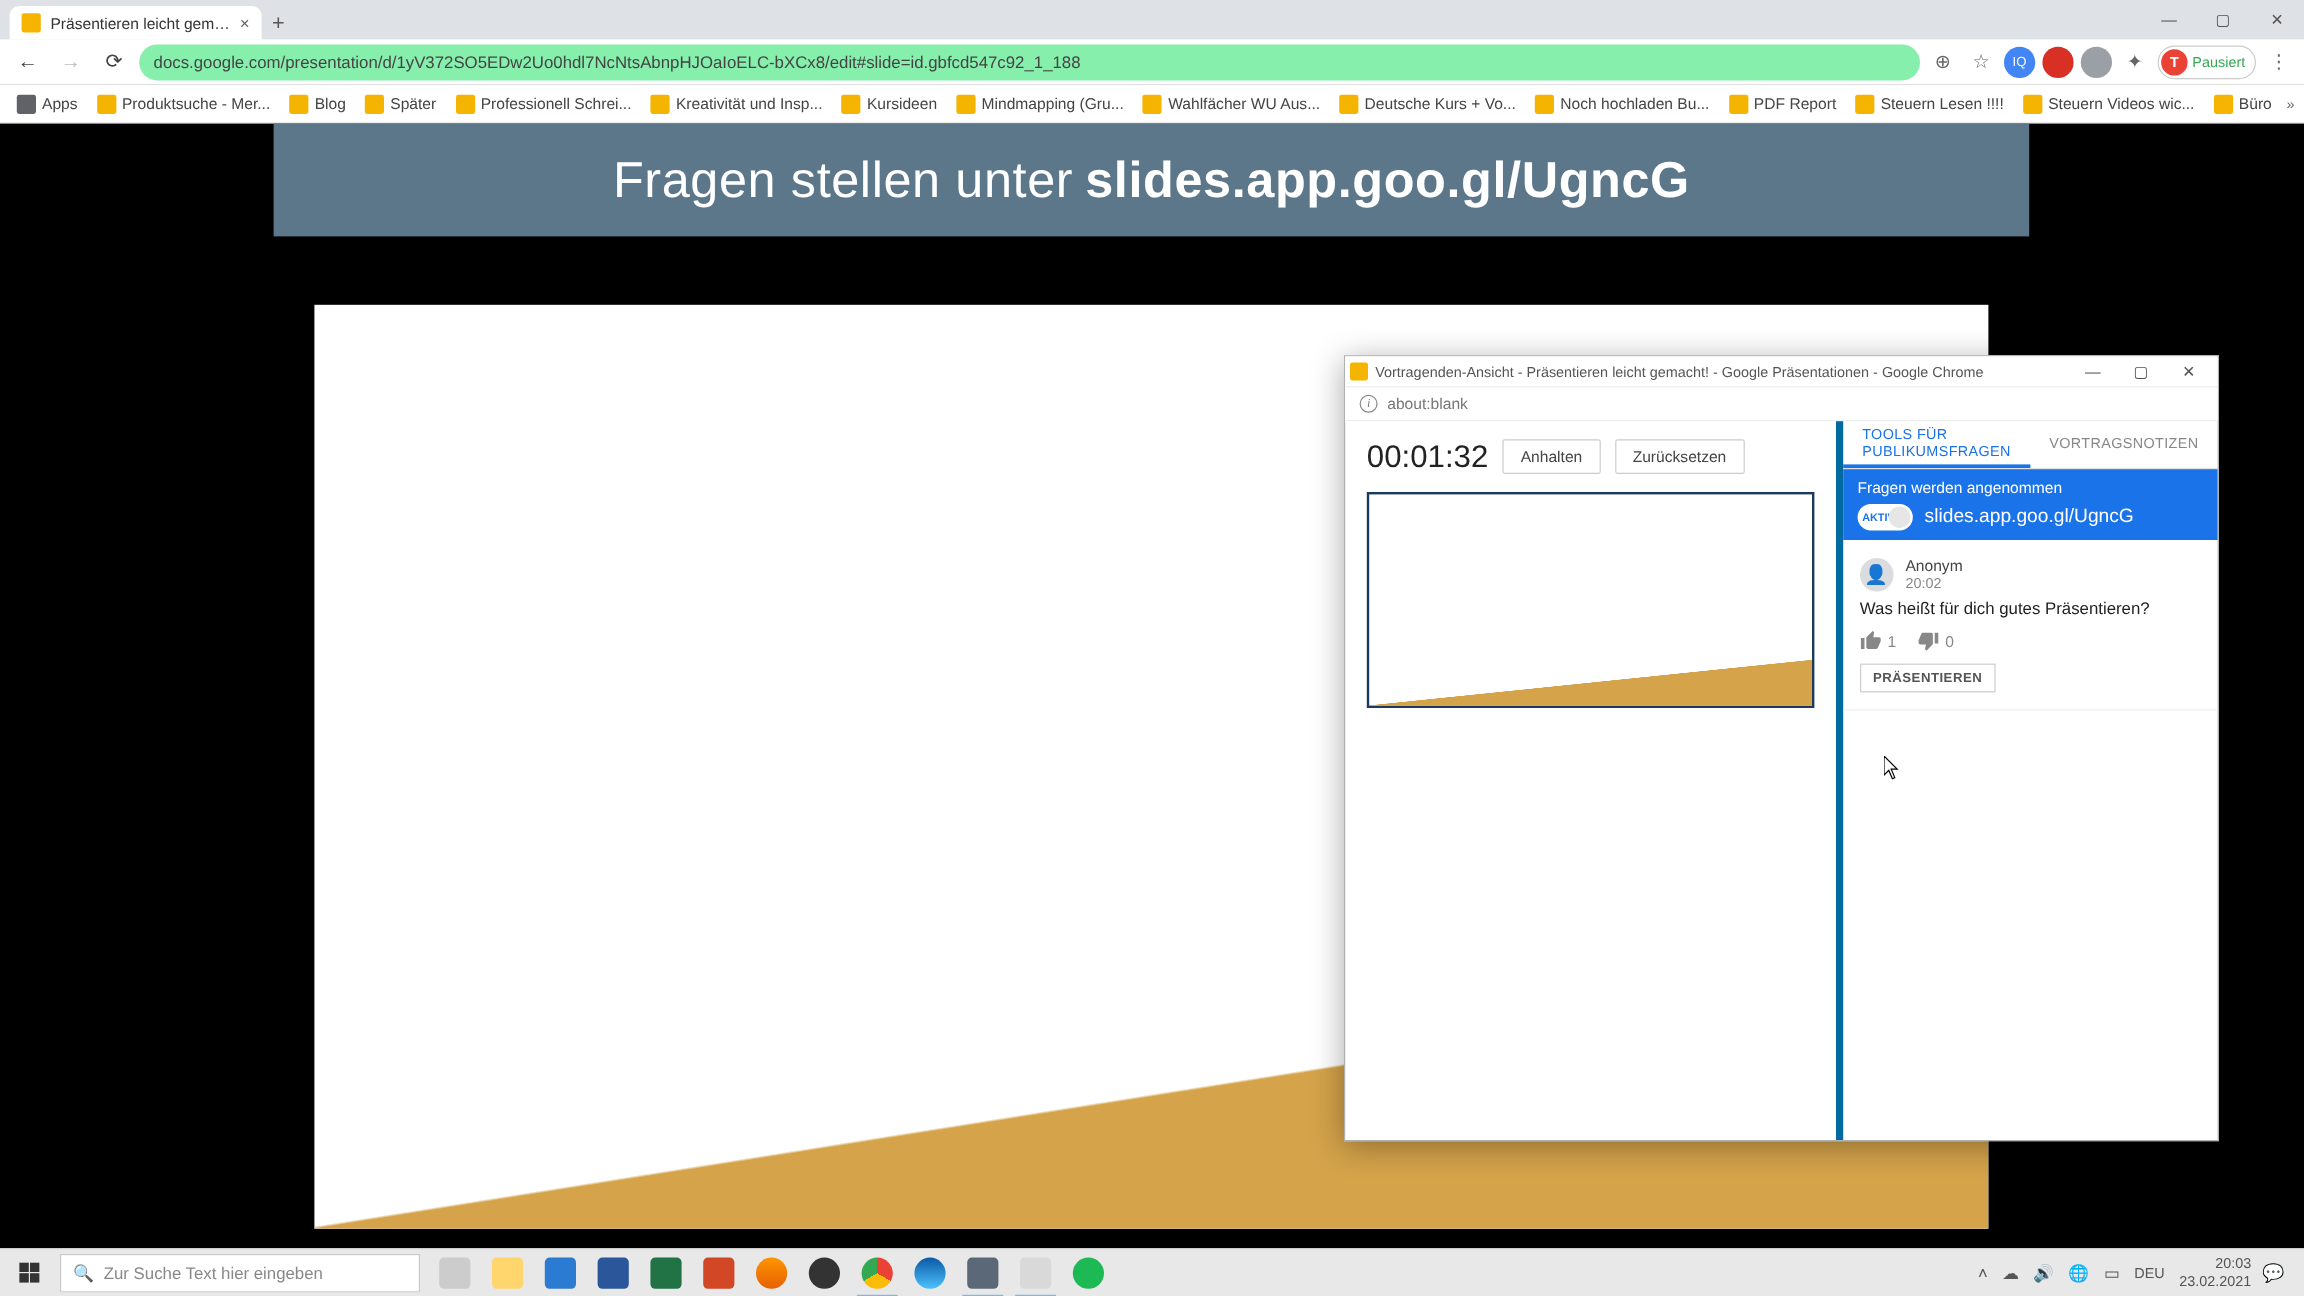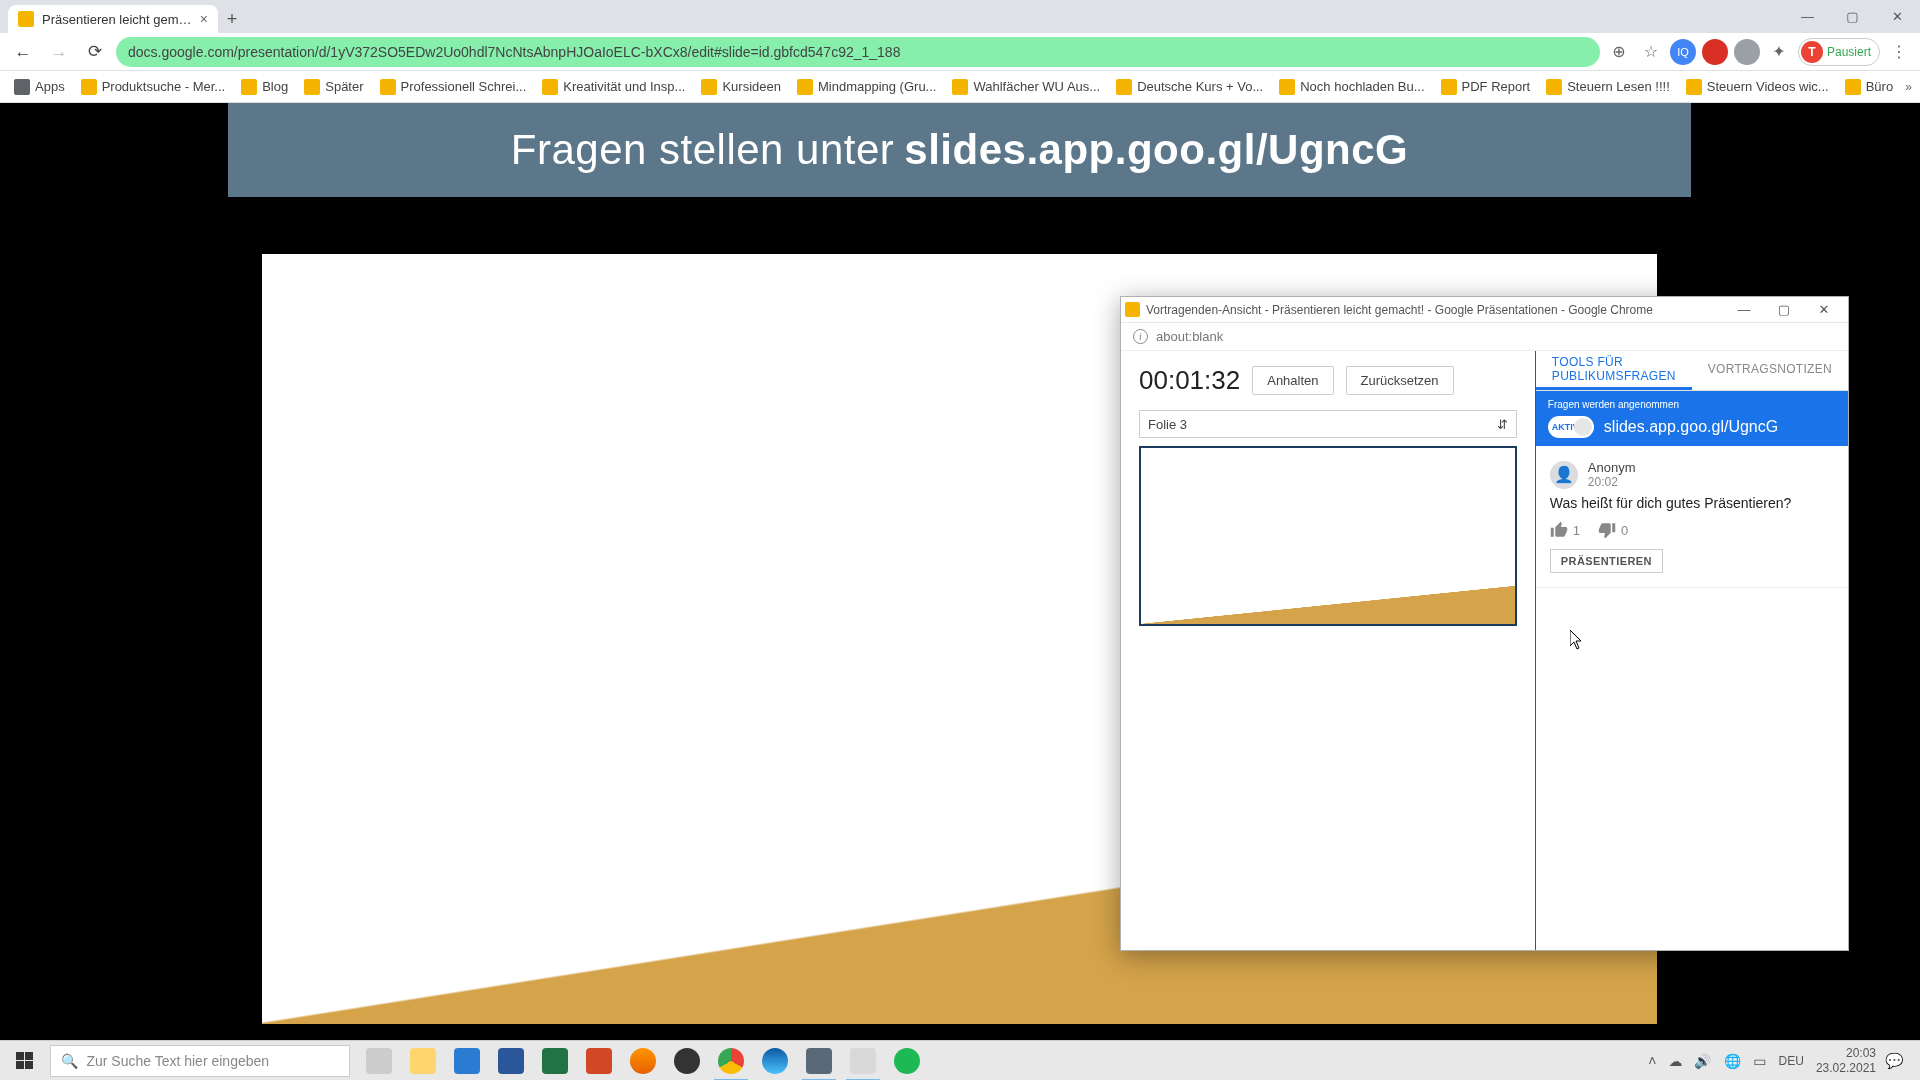--- a/index.html
+++ b/index.html
@@ -42,39 +42,39 @@
 
 
 .popup { position:absolute; top:296px; left:1072px; width:729px; height:655px; background:#fff; box-shadow:0 5px 25px rgba(0,0,0,0.35);border:1px solid #b0b0b0; display:flex; flex-direction:column;margin-left:48px; }
 .popup-titlebar { height:26px; background:#fff; display:flex; align-items:center; padding:0 4px; font-size:12px; color:#555; border-bottom:1px solid #e8e8e8; }
 .popup-titlebar .pfav {width:15px;height:15px;background:#f5b400;border-radius:2px;margin-right:6px;}
 .popup-titlebar .pt { flex:1; }
 .popup-titlebar .wc { width:40px;text-align:center;color:#555;font-size:13px; }
 .popup-addr { height:28px;display:flex;align-items:center;gap:8px;padding:0 12px;font-size:13px;color:#777;background:#fff;border-bottom:1px solid #eee; }
 .popup-addr .info { width:15px;height:15px;border:1.3px solid #888;border-radius:50%;display:flex;align-items:center;justify-content:center;font-size:10px;font-family:Georgia,serif;font-style:italic; }
 .popup-body { flex:1;display:flex; }
-.left-pane { width:425px;border-right:1px solid #0369a1;padding:14px 18px;display:flex;flex-direction:column; }
+.left-pane { width:425px;border-right:6px solid #0369a1;padding:14px 18px;display:flex;flex-direction:column; }
 .timer-row { display:flex;align-items:center;gap:12px;margin-bottom:14px; }
 .timer { font-size:26px;font-weight:400;color:#222; }
 .tbtn { border:1px solid #ccc;background:#fff;padding:6px 14px;font-size:13px;color:#444;border-radius:2px; }
 .slide-select { border:1px solid #ccc;height:28px;display:flex;align-items:center;justify-content:space-between;padding:0 8px;font-size:13px;color:#444;margin-bottom:8px; }
 .cur-thumb { height:180px;border:2px solid #1a3b5d;background:#fff;position:relative;margin-bottom:18px; }
 .cur-thumb .tri2 { position:absolute;bottom:0;left:0;right:0;height:38px;background:linear-gradient(to bottom right,transparent 49.5%,#d4a34a 50%); }
 .prev-row { display:flex;gap:14px; }
 .pthumb { width:150px; }
 .pthumb .timg { height:80px;border:1px solid #888;background:#fff;position:relative; }
 .pthumb .timg .tri3 { position:absolute;bottom:0;left:0;right:0;height:12px;background:linear-gradient(to bottom right,transparent 49.5%,#d4a34a 50%); }
 .pthumb .tlbl { text-align:center;font-size:12px;color:#777;margin-top:4px; }
 
 .right-pane { flex:1;display:flex;flex-direction:column; }
 .rtabs { height:40px;display:flex;border-bottom:1px solid #e0e0e0; }
 .rtab { padding:0 16px;display:flex;align-items:center;font-size:12px;font-weight:500;color:#888;letter-spacing:0.3px;border-bottom:3px solid transparent; }
 .rtab.active { color:#1a73e8;border-bottom-color:#1a73e8; }
 .qa-banner { background:#1a73e8;color:#fff;padding:8px 12px; }
-.qa-banner .line1 { font-size:10px;margin-bottom:6px; }
+.qa-banner .line1 { font-size:13px;margin-bottom:6px; }
 .qa-banner .line2 { display:flex;align-items:center;gap:10px; }
 .toggle { width:46px;height:22px;background:#fff;border-radius:11px;position:relative;display:flex;align-items:center;font-size:9px;font-weight:bold;color:#1a73e8;padding-left:4px; }
 .toggle::after { content:"";position:absolute;right:2px;top:2px;width:18px;height:18px;background:#e6e6e6;border-radius:50%; }
 .qa-url { font-size:16px;font-weight:500; }
 .question-box { padding:14px 14px;border-bottom:1px solid #eee; }
 .q-head { display:flex;align-items:center;gap:10px;margin-bottom:6px; }
 .avatar { width:28px;height:28px;border-radius:50%;background:#dadce0;display:flex;align-items:center;justify-content:center;color:#888;font-size:16px; }
 .q-user { font-size:13px;color:#444;font-weight:500; }
 .q-time { font-size:12px;color:#888; }
 .q-text { font-size:14px;color:#222;margin-bottom:10px; }
@@ -219,24 +219,20 @@
   <div class="popup-addr">
     <div class="info">i</div>
     <span>about:blank</span>
   </div>
   <div class="popup-body">
     <div class="left-pane">
       <div class="timer-row">
         <div class="timer">00:01:32</div>
         <div class="tbtn">Anhalten</div>
         <div class="tbtn">Zurücksetzen</div>
-      </div>
-      <div class="slide-select">
-        <span>Folie 3</span>
-        <span>⇵</span>
       </div>
       <div class="cur-thumb">
           <div class="tri2"></div>
         </div>
     </div>
     <div class="right-pane">
       <div class="rtabs">
         <div class="rtab active">TOOLS FÜR PUBLIKUMSFRAGEN</div>
         <div class="rtab">VORTRAGSNOTIZEN</div>
       </div>

